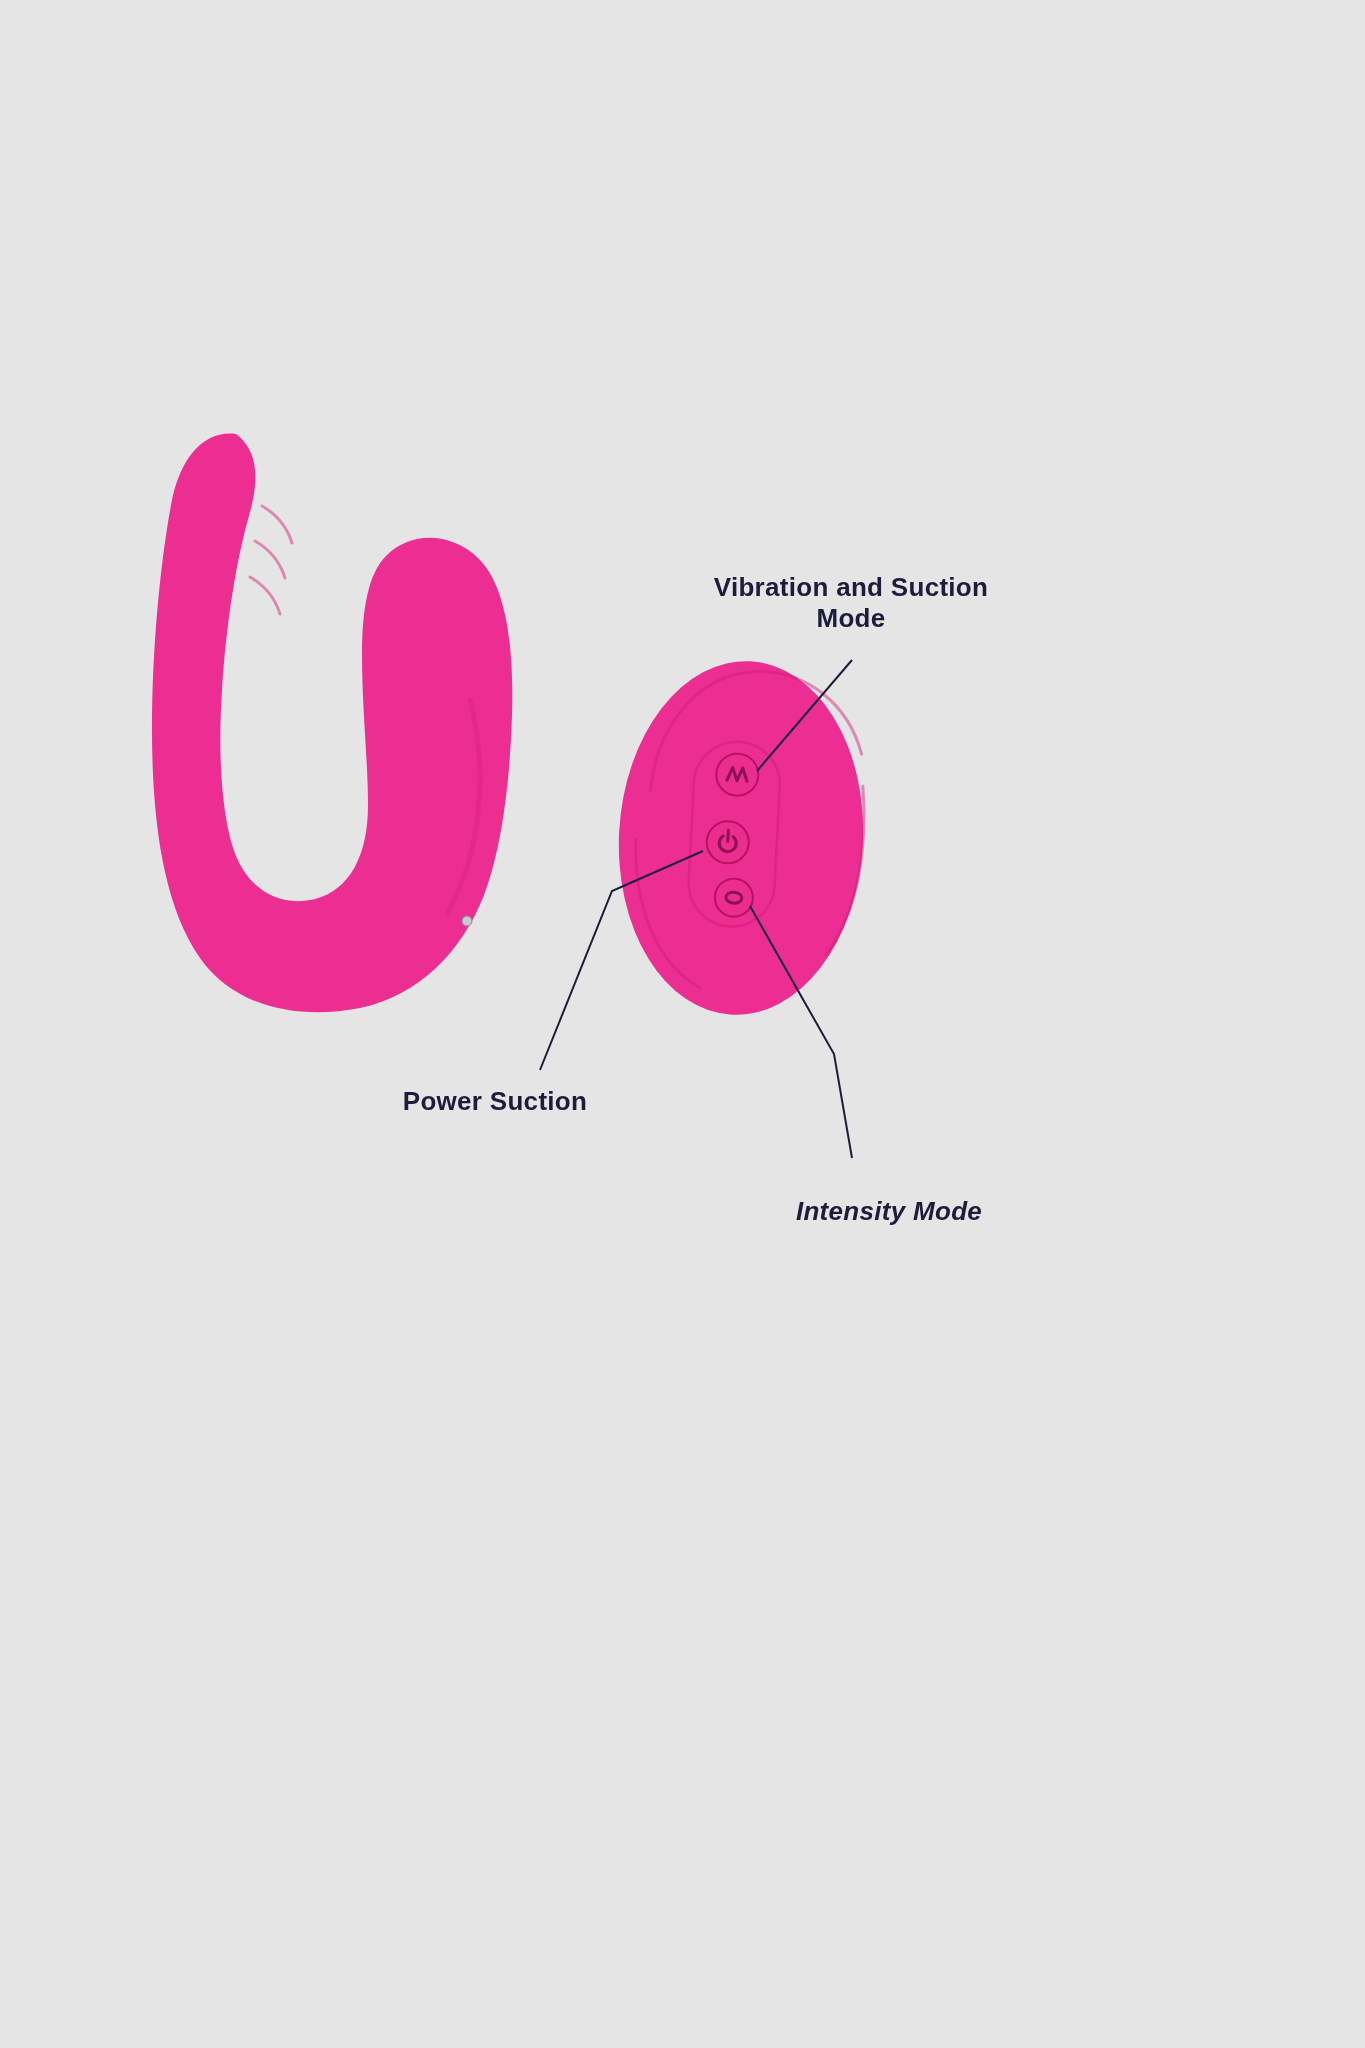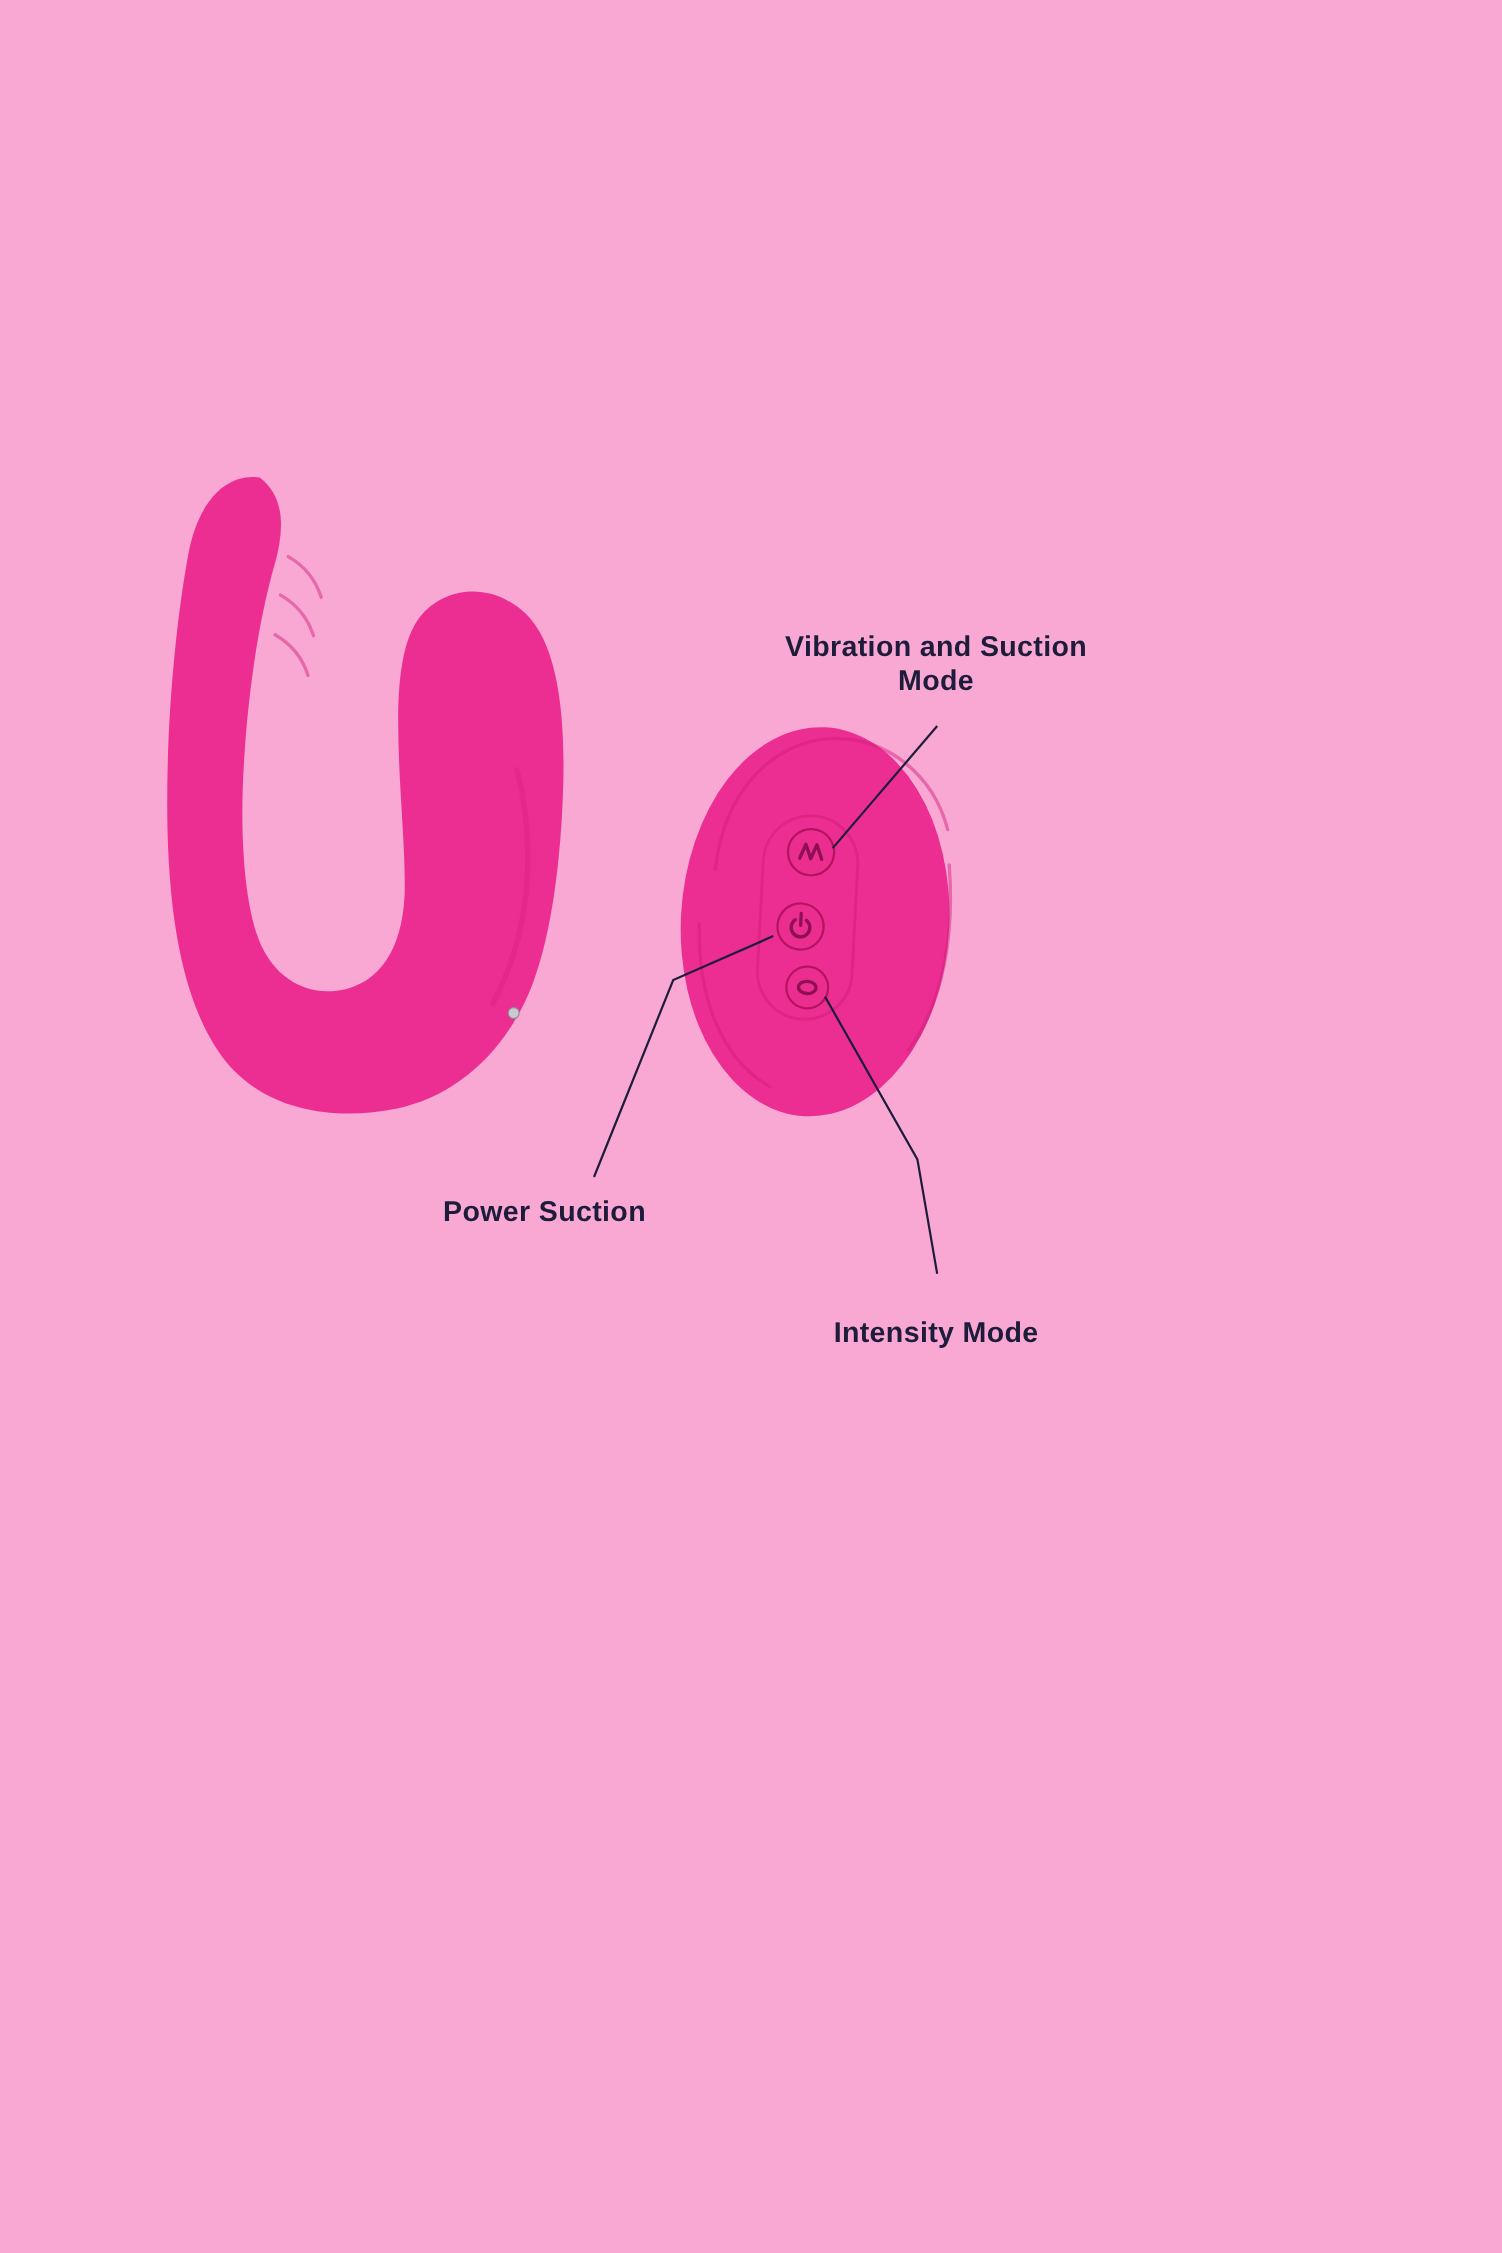--- a/index.html
+++ b/index.html
@@ -1,39 +1,39 @@
 <!DOCTYPE html>
 <html><head>
 <meta charset="utf-8">
 <style>
   html, body { margin: 0; padding: 0; }
   .canvas {
     position: relative;
     width: 1365px;
     height: 2048px;
-    background: #f9a8d4;
+    background: #e5e5e5;
     overflow: hidden;
     font-family: "Liberation Sans", sans-serif;
   }
   .scene {
     position: absolute;
     inset: 0;
   }
   .callout-label {
     position: absolute;
     color: #1d1d3b;
     font-weight: 700;
     font-size: 26px;
     line-height: 31px;
     letter-spacing: 0.3px;
     text-align: center;
   }
   .label-vibration { left: 681px; top: 572px;  width: 340px; }
   .label-power     { left: 375px; top: 1086px; width: 240px; }
-  .label-intensity { left: 721px; top: 1196px; width: 260px; }
+  .label-intensity { left: 759px; top: 1196px; width: 260px; font-style: italic; }
 </style>
 </head>
 <body>
 
 <div class="canvas">
 
   <svg class="scene" viewBox="0 0 1365 2048" xmlns="http://www.w3.org/2000/svg">
 
     <g>
       <path d="M 236 434

